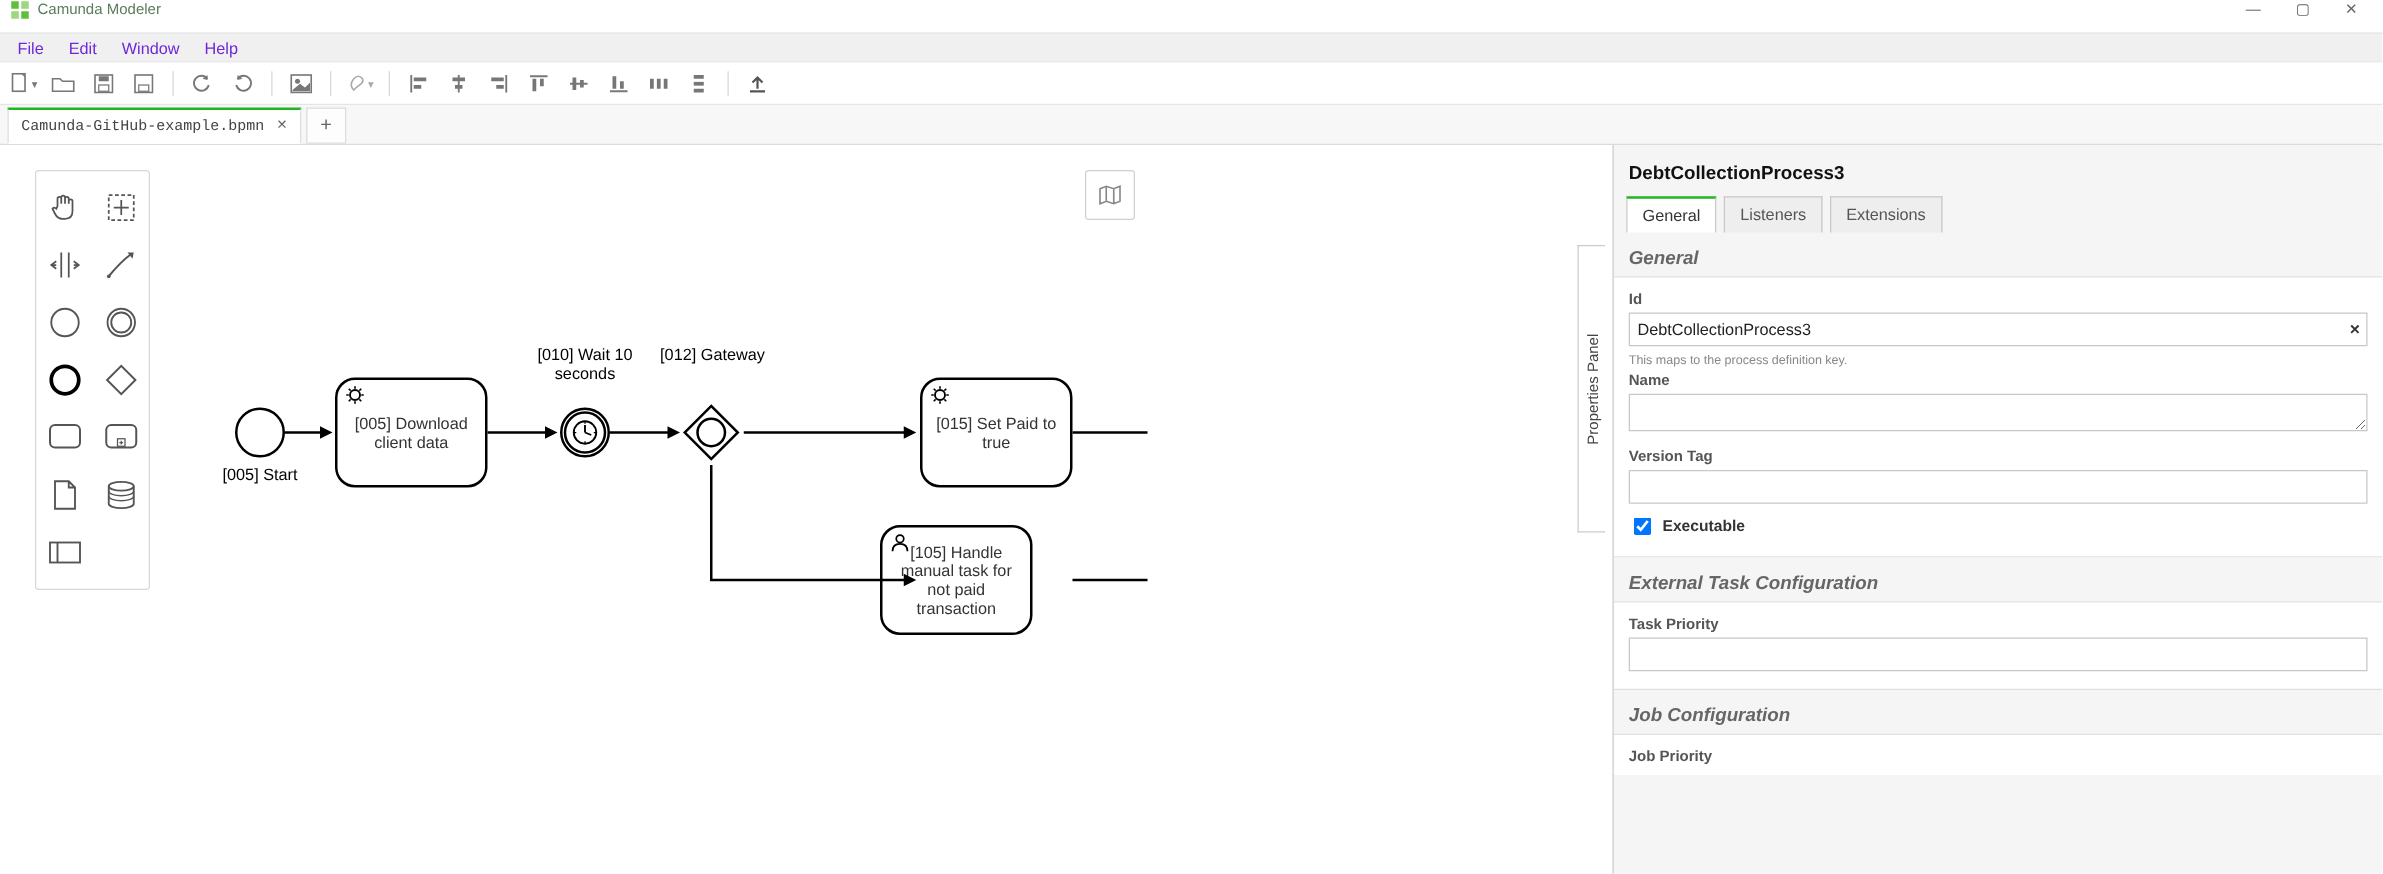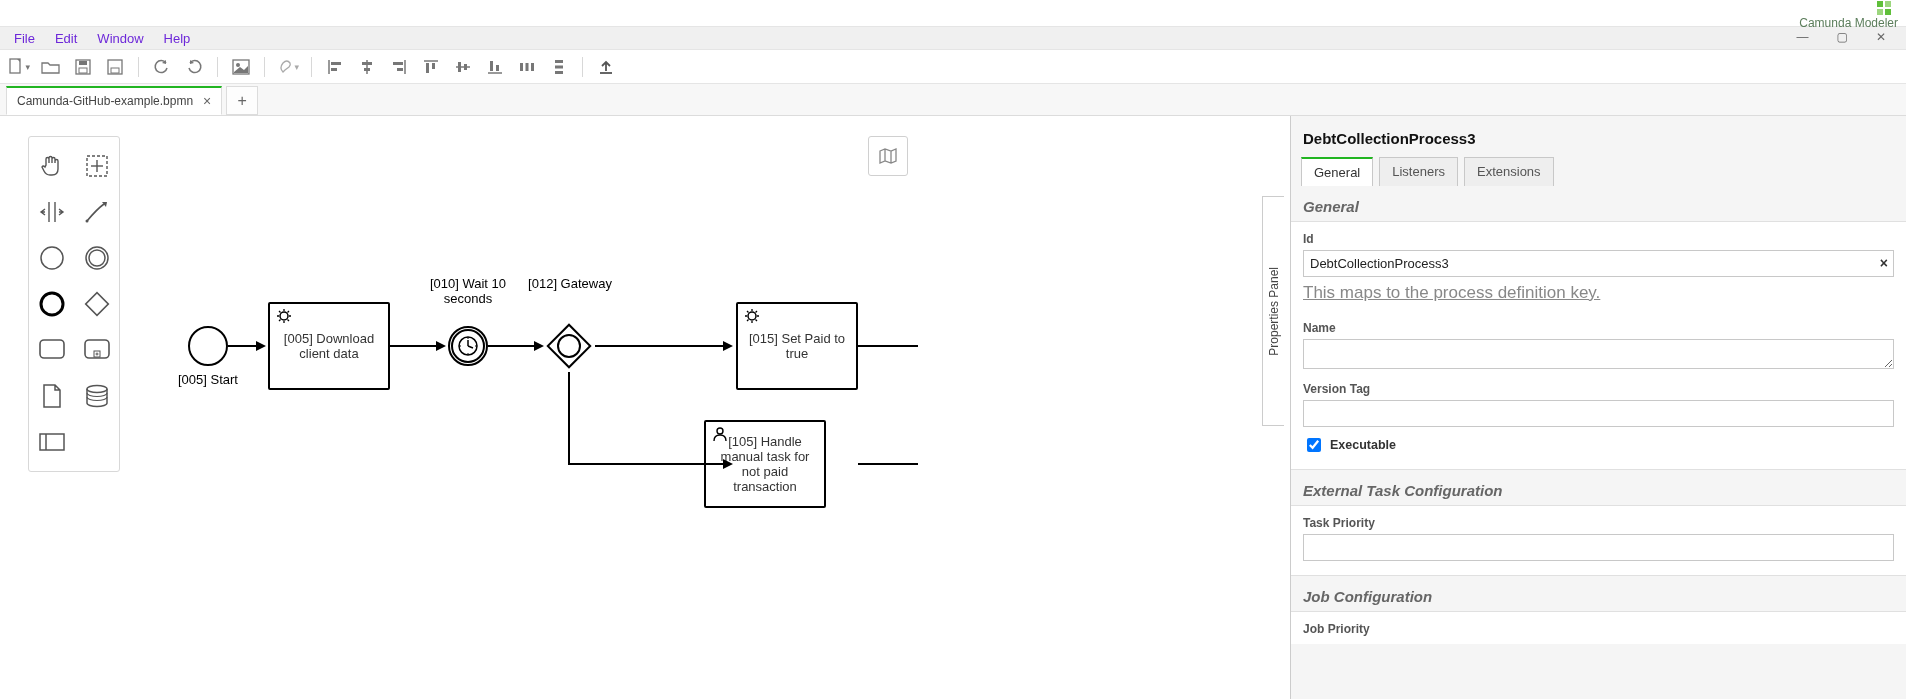--- a/index.html
+++ b/index.html
@@ -1,43 +1,43 @@
 <!DOCTYPE html>
 <html><head>
 <meta charset="utf-8">
 <style>
   * { box-sizing: border-box; }
   html, body { margin:0; padding:0; font-family: "Segoe UI", Arial, sans-serif; font-size:13px; color:#333; background:#fff; width:1906px; height:699px; overflow:hidden;}
   
-  .title-bar { height:26px; display:flex; align-items:flex-end; padding:0 8px; background:#fff;flex-direction:column; }
+  .title-bar { height:26px; display:flex; align-items:flex-start; padding:0 8px; background:#fff; }
   .title-bar .app-icon { width:16px; height:16px; margin-right:6px; display:inline-block; }
   .title-bar .title { color:#5b7d5b; font-size:12px; }
   .title-bar .spacer { flex:1; }
   .win-controls { display:flex; gap:28px; margin-right:12px;}
   .win-controls span { color:#666; font-size:12px; cursor:default;}
   
   .menu-bar { height:24px; background:#f0f0f0; border-top:1px solid #e5e5e5; border-bottom:1px solid #e5e5e5; display:flex; align-items:center; padding:0 6px; gap:4px;}
   .menu-bar span { padding:3px 8px; color:#6d28d9; font-size:13px;}
   
   .toolbar { height:34px; background:#fff; border-bottom:1px solid #e5e5e5; display:flex; align-items:center; padding:0 8px; gap:10px;}
   .toolbar .sep { width:1px; height:20px; background:#d8d8d8; margin:0 2px;}
   .toolbar .btn { width:22px; height:22px; display:flex; align-items:center; justify-content:center; color:#777;}
   
   .tabs-row { height:32px; background:#f7f7f7; border-bottom:1px solid #dcdcdc; display:flex; align-items:stretch; padding-left:6px;}
-  .file-tab { display:flex; align-items:center; padding:0 10px; background:#fff; border:1px solid #dcdcdc; border-bottom:1px solid #fff; border-top:2px solid #21b521; margin-top:2px; margin-right:4px; font-size:12px; color:#444;}
+  .file-tab { display:flex; align-items:center; padding:0 10px; background:#fff; border:1px solid #dcdcdc; border-bottom:1px solid #fff; border-top:2px solid #21b521; margin-top:2px; margin-right:4px; font-size:12px; color:#444;font-family:Liberation Mono, monospace;}
   .file-tab .close { margin-left:10px; color:#666; font-size:14px; line-height:1;}
   .add-tab { display:flex; align-items:center; justify-content:center; width:32px; border:1px solid #dcdcdc; background:#fdfdfd; margin-top:2px; color:#666; font-size:16px;}
   
   .workspace { position:relative; height:calc(699px - 26px - 24px - 34px - 32px); background:#fff; }
   .palette { position:absolute; left:28px; top:20px; width:92px; border:1px solid #d8d8d8; border-radius:3px; background:#fff; padding:6px 0; display:grid; grid-template-columns:1fr 1fr;}
   .palette .cell { height:46px; display:flex; align-items:center; justify-content:center; color:#555;}
   .canvas { position:absolute; left:150px; top:0; right:0; bottom:0; }
   .minimap { position:absolute; right:998px; top:20px; width:40px; height:40px; border:1px solid #d0d0d0; border-radius:3px; display:flex; align-items:center; justify-content:center; background:#fff; color:#888;}
   
-  .bpmn-task { position:absolute; width:122px; height:88px; border:2px solid #000; border-radius:2px; background:#fff; display:flex; align-items:center; justify-content:center; text-align:center; font-size:13px; padding:8px;}
+  .bpmn-task { position:absolute; width:122px; height:88px; border:2px solid #000; border-radius:16px; background:#fff; display:flex; align-items:center; justify-content:center; text-align:center; font-size:13px; padding:8px;}
   .task-icon { position:absolute; left:6px; top:4px; }
   .bpmn-event-circle { position:absolute; width:40px; height:40px; border:2px solid #000; border-radius:50%; background:#fff;}
   .node-label { position:absolute; text-align:center; font-size:13px; color:#000; width:120px;}
   .bpmn-gateway { position:absolute; width:52px; height:52px; }
   .bpmn-gateway svg { position:absolute; left:0; top:0;}
   .bpmn-gateway .inner-circ { position:absolute; left:14px; top:14px; width:24px; height:24px; border:2px solid #000; border-radius:50%;}
   .timer-event { position:absolute; width:40px; height:40px; }
   .timer-event .ring1 { position:absolute; left:0; top:0; width:40px; height:40px; border:2px solid #000; border-radius:50%;}
   .timer-event .ring2 { position:absolute; left:3px; top:3px; width:34px; height:34px; border:2px solid #000; border-radius:50%;}
   .timer-event .clock { position:absolute; left:8px; top:8px; width:24px; height:24px; }
@@ -52,21 +52,21 @@
   .props-header { padding:14px 12px 10px; font-weight:bold; font-size:15px; color:#111; background:#f5f5f5;}
   .props-tabs { display:flex; padding:0 10px; gap:6px;}
   .props-tab { padding:6px 12px; border:1px solid #c8c8c8; background:#eee; color:#555; font-size:13px; border-bottom:none;}
   .props-tab.active { background:#fff; border-top:2px solid #21b521; color:#333;}
   .section-title { padding:12px 12px 6px; font-weight:bold; font-style:italic; color:#666; font-size:15px; background:#f5f5f5;}
   .section-body { background:#fff; padding:10px 12px 14px; border-top:1px solid #e0e0e0; border-bottom:1px solid #e0e0e0;}
   .field-label { font-size:12px; color:#555; margin-bottom:4px; display:block; font-weight:bold;}
   .field-input { width:100%; border:1px solid #c8c8c8; padding:5px 24px 5px 6px; font-size:13px; color:#222; background:#fff; position:relative;}
   .field-wrap { position:relative; }
   .field-clear { position:absolute; right:6px; top:5px; font-size:14px; color:#333; cursor:pointer; font-weight:bold;}
-  .help-text { font-size:17px; color:#888; margin:6px 0 18px;text-decoration:underline;}
+  .help-text { font-size:10px; color:#888; margin:6px 0 3px;}
   .checkbox-row { display:flex; align-items:center; gap:6px; margin-top:8px;}
   .checkbox-row input { width:14px; height:14px;}
   .checkbox-row label { font-size:12.5px; font-weight:bold; color:#333;}
   textarea.field-input { resize:both; height:30px; font-family:inherit;}
 </style>
 </head>
 <body>
 
 <div class="title-bar">
   <span class="app-icon">

